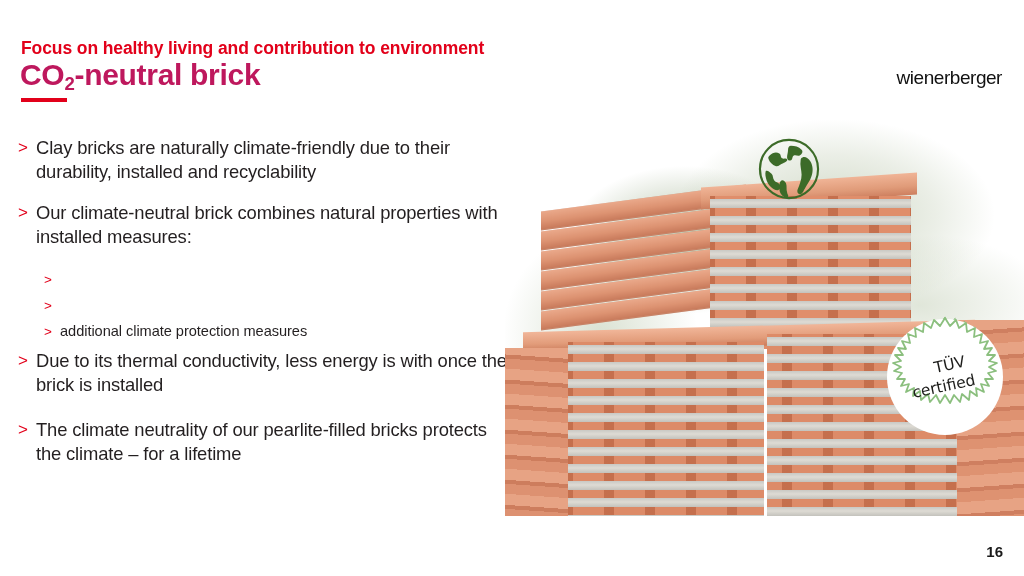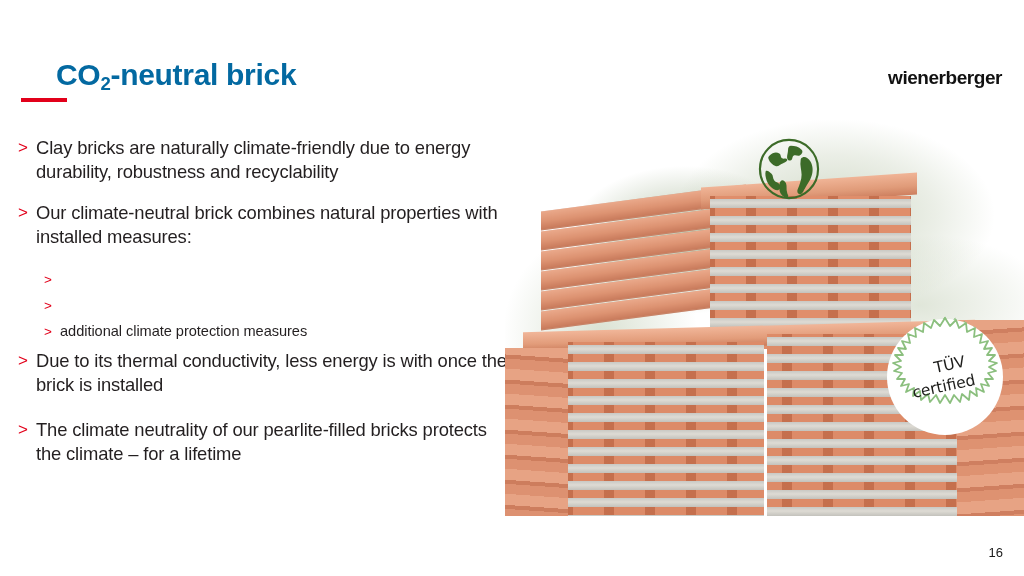--- a/index.html
+++ b/index.html
@@ -30,24 +30,23 @@
     letter-spacing: -0.1px;
     white-space: nowrap;
   }
 
   .page-title {
     position: absolute;
     left: 20px;
     top: 58px;
     font-size: 30px;
     font-weight: bold;
-    color: #0369a1;
+    color: #be185d;
     letter-spacing: -0.3px;
     white-space: nowrap;
-    margin-left: 36px;
   }
   .page-title sub {
     font-size: 0.62em;
     vertical-align: baseline;
     position: relative;
     top: 5px;
     font-weight: bold;
   }
 
   .title-rule {
@@ -57,21 +56,21 @@
     width: 46px;
     height: 4px;
     background: #e2001a;
   }
 
   .brand-logo {
     position: absolute;
     right: 22px;
     top: 67px;
     font-size: 19px;
-    font-weight: bold;
+    font-weight: normal;
     color: #111111;
     letter-spacing: -0.45px;
     white-space: nowrap;
   }
 
   
   .bullets {
     position: absolute;
     left: 18px;
     top: 136px;
@@ -315,42 +314,43 @@
     text-align: center;
   }
   .seal-label .l1 { margin-left: 14px; }
   .seal-label .l2 { margin-left: -6px; }
 
   
   .page-num {
     position: absolute;
     right: 21px;
     bottom: 16px;
-    font-size: 13px;
-    font-weight: normal;
+    font-size: 15px;
+    font-weight: bold;
     color: #1a1a1a;
   }
 </style>
 </head>
 <body>
 
 <div class="slide">
 
+  <div class="eyebrow">Focus on healthy living and contribution to environment</div>
 
   <div class="page-title"><span>CO</span><sub>2</sub><span>-neutral brick</span></div>
 
   <div class="title-rule"></div>
 
   <div class="brand-logo">wienerberger</div>
 
   <div class="bullets">
 
     <div class="bullet lvl1">
       <span class="bullet-mark">&gt;</span>
-      <span class="bullet-text">Clay bricks are naturally climate-friendly due to energy durability, robustness and recyclability</span>
+      <span class="bullet-text">Clay bricks are naturally climate-friendly due to their durability, installed and recyclability</span>
     </div>
 
     <div class="bullet lvl1 gap-after">
       <span class="bullet-mark">&gt;</span>
       <span class="bullet-text">Our climate-neutral brick combines natural properties with installed measures:</span>
     </div>
 
     <div class="bullet lvl2">
       <span class="bullet-mark">&gt;</span>
     </div>

